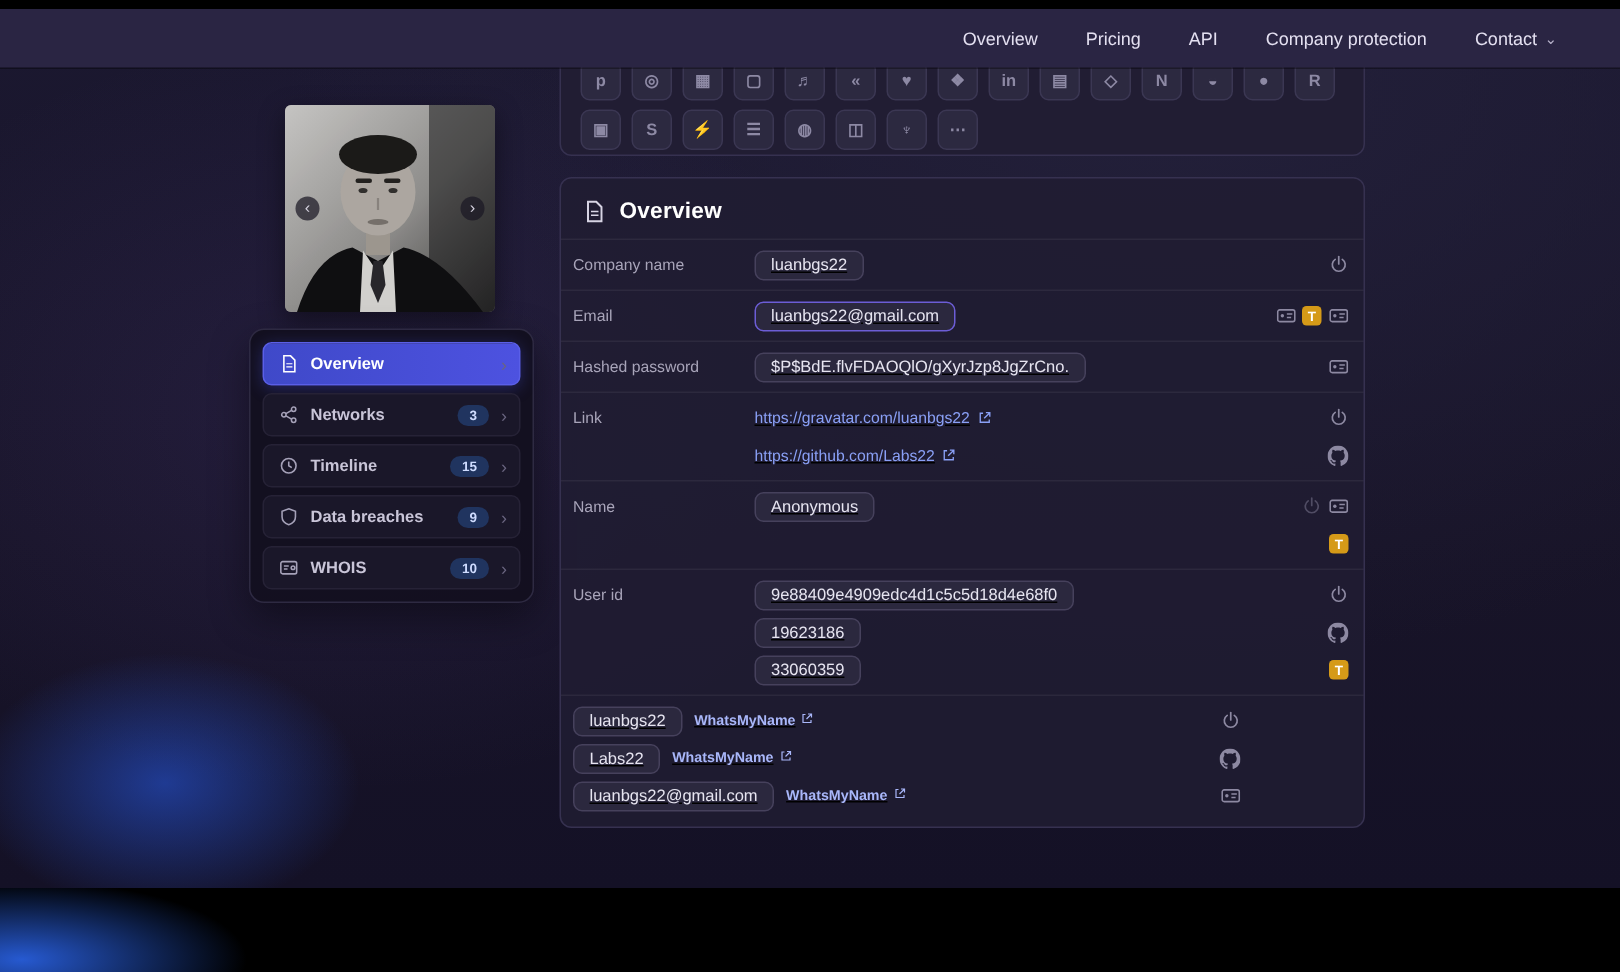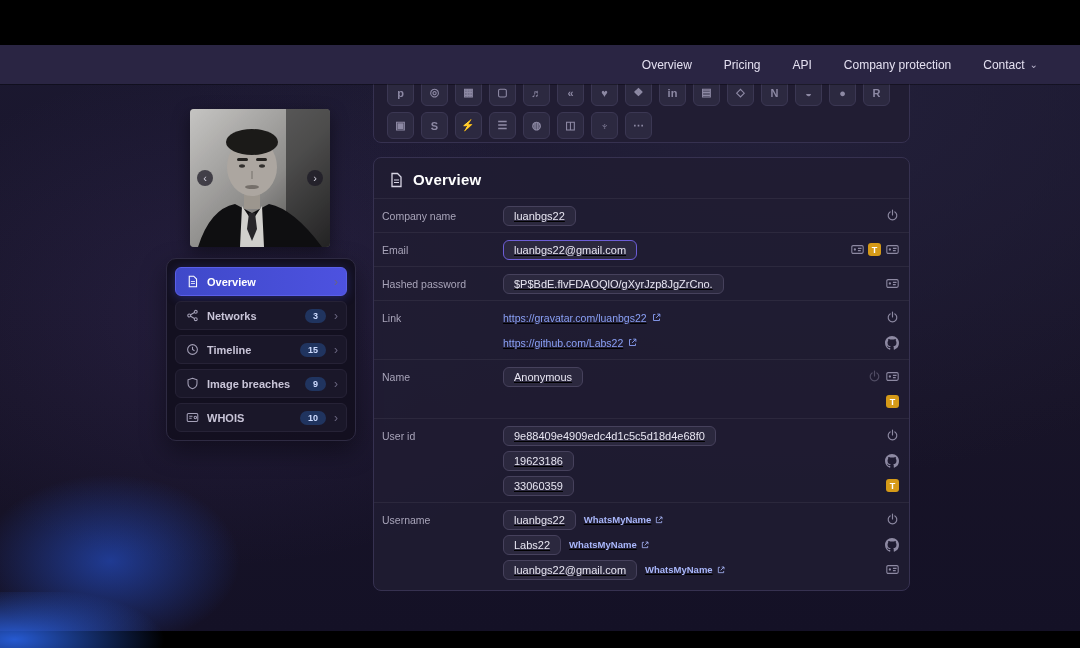--- a/index.html
+++ b/index.html
@@ -11,21 +11,20 @@
   }
 
   
   .page {
     position:absolute; left:0; top:6px; width:1080px; height:586px;
     background:
       radial-gradient(520px 360px at 21% 46%, rgba(96,74,160,.16), rgba(0,0,0,0) 70%),
       radial-gradient(900px 600px at 72% 8%, #23203a, rgba(0,0,0,0) 65%),
       linear-gradient(180deg, #1b1830 0%, #181428 60%, #141126 100%);
     overflow:hidden;
-    margin-top:39px;
   }
   .page::after { 
     content:""; position:absolute; left:-70px; bottom:-50px; width:360px; height:240px;
     background:radial-gradient(closest-side, rgba(40,92,235,.55), rgba(40,92,235,0) 72%);
     pointer-events:none;
   }
   .bottom-blue {
     position:absolute; left:0; top:592px; width:240px; height:56px;
     background:radial-gradient(200px 70px at 6% 85%, rgba(45,105,245,.85), rgba(45,105,245,0) 75%);
     pointer-events:none;
@@ -114,21 +113,21 @@
   .i-line { display:flex; align-items:center; justify-content:flex-end; gap:4px; min-height:21px; }
 
   .pill {
     background:#2b283e; border:1px solid #46415c; border-radius:6px;
     color:#e7e5f1; font-size:11px; padding:3px 10px; white-space:nowrap;
   }
   .pill.purple { border-color:#6c5dd6; }
   .pill.lightb { border-color:#837e9c; }
 
   .link-a { color:#8aa0f6; font-size:10.5px; text-decoration:none; display:flex; align-items:center; gap:5px; cursor:pointer; }
-  .src-link { color:#a9b7fa; font-size:9.5px; font-weight:700; text-decoration:none; display:flex; align-items:center; gap:4px; cursor:pointer; }
+  .src-link { color:#a9b7fa; font-size:9.5px; font-weight:700; text-decoration:none; display:flex; gap:4px; cursor:pointer; }
 
   .src-ic { width:14px; height:14px; color:#8d89a2; display:flex; align-items:center; justify-content:center; cursor:pointer; }
   .src-ic.dim { opacity:.45; }
   .t-badge {
     width:13px; height:13px; border-radius:3px; background:#d59a18; color:#fff;
     font-size:9px; font-weight:700; display:flex; align-items:center; justify-content:center; cursor:pointer;
   }
 
   .thumbs { display:flex; gap:8px; padding:2px 0 3px; }
   .thumb { position:relative; width:34px; height:34px; border-radius:5px; cursor:pointer;
@@ -218,21 +217,21 @@
       <span class="s-label">Timeline</span>
       <span class="s-badge">15</span>
       <span class="s-chev">›</span>
     </div>
     <div class="side-item">
       <span class="s-icon">
         <svg viewBox="0 0 16 16" width="13" height="13" fill="none" stroke="currentColor" stroke-width="1.3">
             <path d="M8 1.5l5.5 2v4.5c0 3.6-2.6 5.6-5.5 6.5-2.9-.9-5.5-2.9-5.5-6.5V3.5z"></path>
           </svg>
       </span>
-      <span class="s-label">Image breaches</span>
+      <span class="s-label">Data breaches</span>
       <span class="s-badge">9</span>
       <span class="s-chev">›</span>
     </div>
     <div class="side-item">
       <span class="s-icon">
         <svg viewBox="0 0 16 16" width="13" height="13" fill="none" stroke="currentColor" stroke-width="1.3">
             <rect x="1.5" y="3" width="13" height="10" rx="1.5"></rect>
             <path d="M4 6.5h4M4 9h3"></path>
             <circle cx="11.5" cy="8" r="1.5"></circle>
           </svg>
@@ -451,21 +450,20 @@
               </svg>
           </span>
         </div>
         <div class="i-line">
           <span class="t-badge">T</span>
         </div>
       </div>
     </div>
 
     <div class="o-row">
-      <div class="o-label">Username</div>
       <div class="o-values">
         <div class="v-line">
           <span class="pill">luanbgs22</span>
           <a class="src-link">
             <span>WhatsMyName</span>
             <svg viewBox="0 0 12 12" width="8" height="8" fill="none" stroke="currentColor" stroke-width="1.2">
                 <path d="M4.5 2H2v8h8V7.5"></path>
                 <path d="M7 1.5h3.5V5M10.5 1.5 5.5 6.5"></path>
               </svg>
           </a>

